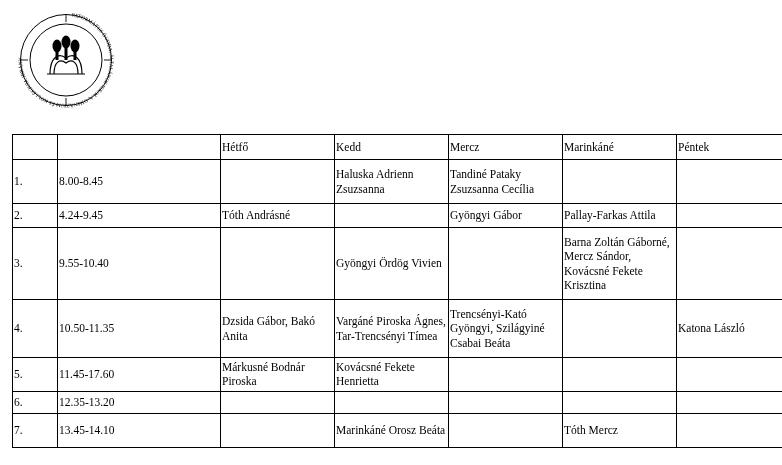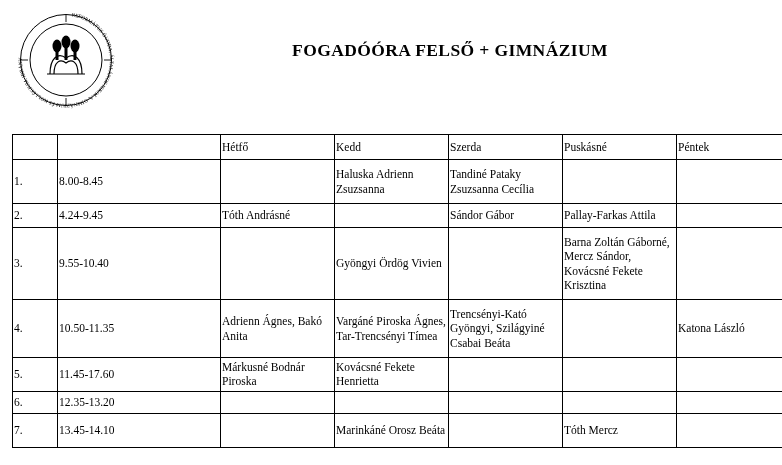--- a/index.html
+++ b/index.html
@@ -99,66 +99,65 @@
       </g>
       <g stroke="#000" stroke-width="0.9" fill="none">
         <line x1="52" y1="7" x2="52" y2="14"></line>
         <line x1="52" y1="90" x2="52" y2="97"></line>
         <line x1="7" y1="52" x2="14" y2="52"></line>
         <line x1="90" y1="52" x2="97" y2="52"></line>
       </g>
     </svg>
   </div>
 
-  <div class="title">FOGADÓÓRA FELSŐ + GIMNÁZIUM</div>
 
   <table class="schedule">
     <thead>
       <tr>
         <td class="num"></td>
         <td class="time"></td>
         <td class="col-day">Hétfő</td>
         <td class="col-day">Kedd</td>
-        <td class="col-day">Szerda</td>
-        <td class="col-day">Puskásné</td>
+        <td class="col-day">Mercz</td>
+        <td class="col-day">Marinkáné</td>
         <td class="col-day">Péntek</td>
       </tr>
     </thead>
     <tbody>
       <tr style="height:44px;">
         <td class="num">1.</td>
         <td class="time">8.00-8.45</td>
         <td></td>
         <td>Haluska Adrienn Zsuzsanna</td>
         <td>Tandiné Pataky Zsuzsanna Cecília</td>
         <td></td>
         <td></td>
       </tr>
       <tr style="height:24px;">
         <td class="num">2.</td>
         <td class="time">4.24-9.45</td>
         <td>Tóth Andrásné</td>
         <td></td>
-        <td>Sándor Gábor</td>
+        <td>Gyöngyi Gábor</td>
         <td>Pallay-Farkas Attila</td>
         <td></td>
       </tr>
       <tr style="height:72px;">
         <td class="num">3.</td>
         <td class="time">9.55-10.40</td>
         <td></td>
         <td>Gyöngyi Ördög Vivien</td>
         <td></td>
         <td>Barna Zoltán Gáborné, Mercz Sándor, Kovácsné Fekete Krisztina</td>
         <td></td>
       </tr>
       <tr style="height:58px;">
         <td class="num">4.</td>
         <td class="time">10.50-11.35</td>
-        <td>Adrienn Ágnes, Bakó Anita</td>
+        <td>Dzsida Gábor, Bakó Anita</td>
         <td>Vargáné Piroska Ágnes, Tar-Trencsényi Tímea</td>
         <td>Trencsényi-Kató Gyöngyi, Szilágyiné Csabai Beáta</td>
         <td></td>
         <td>Katona László</td>
       </tr>
       <tr style="height:30px;">
         <td class="num">5.</td>
         <td class="time">11.45-17.60</td>
         <td>Márkusné Bodnár Piroska</td>
         <td>Kovácsné Fekete Henrietta</td>

